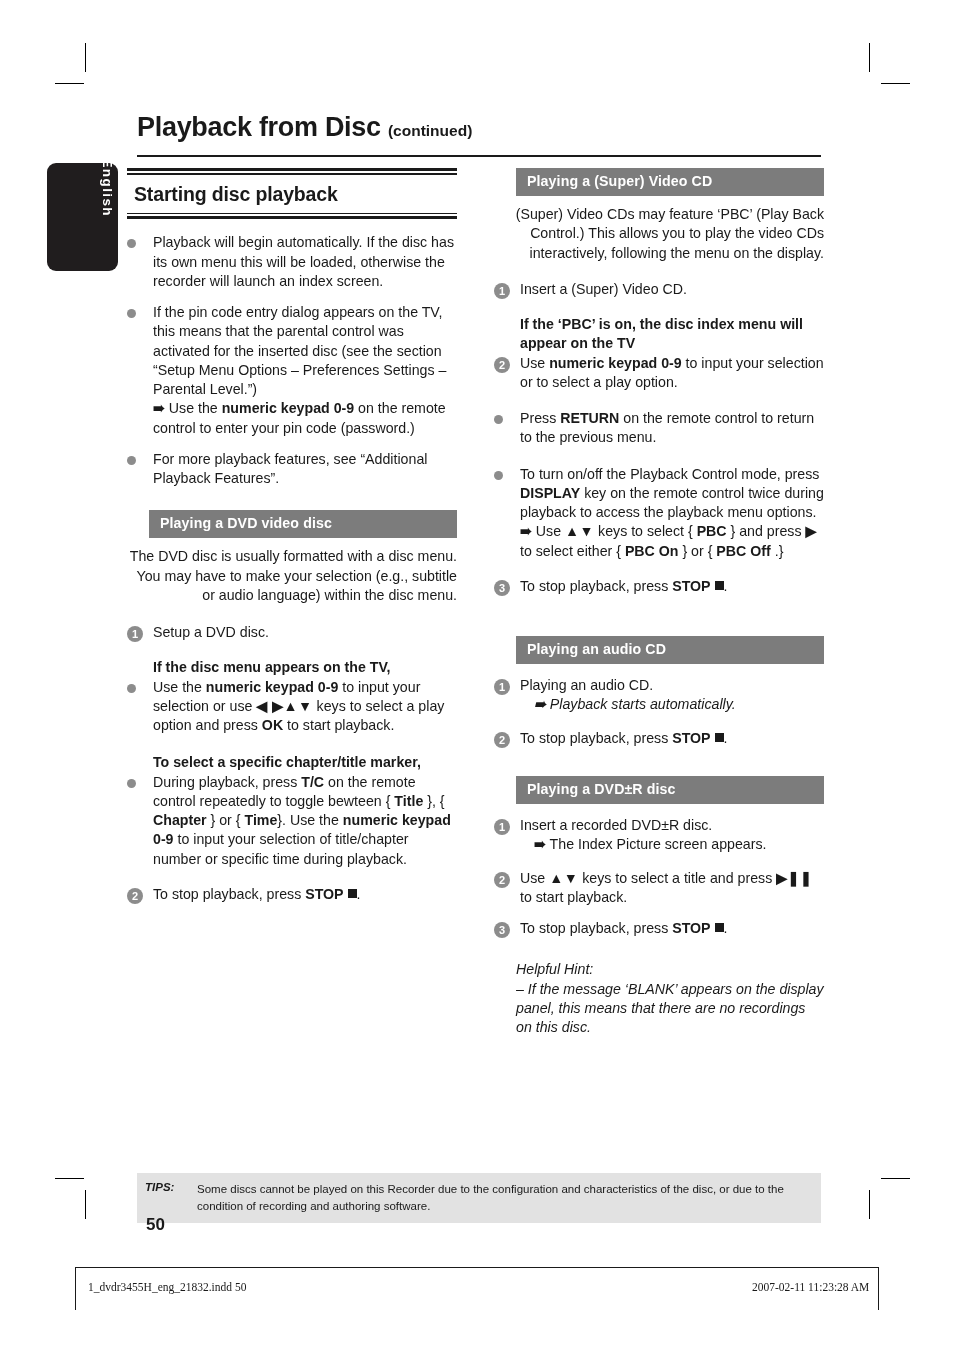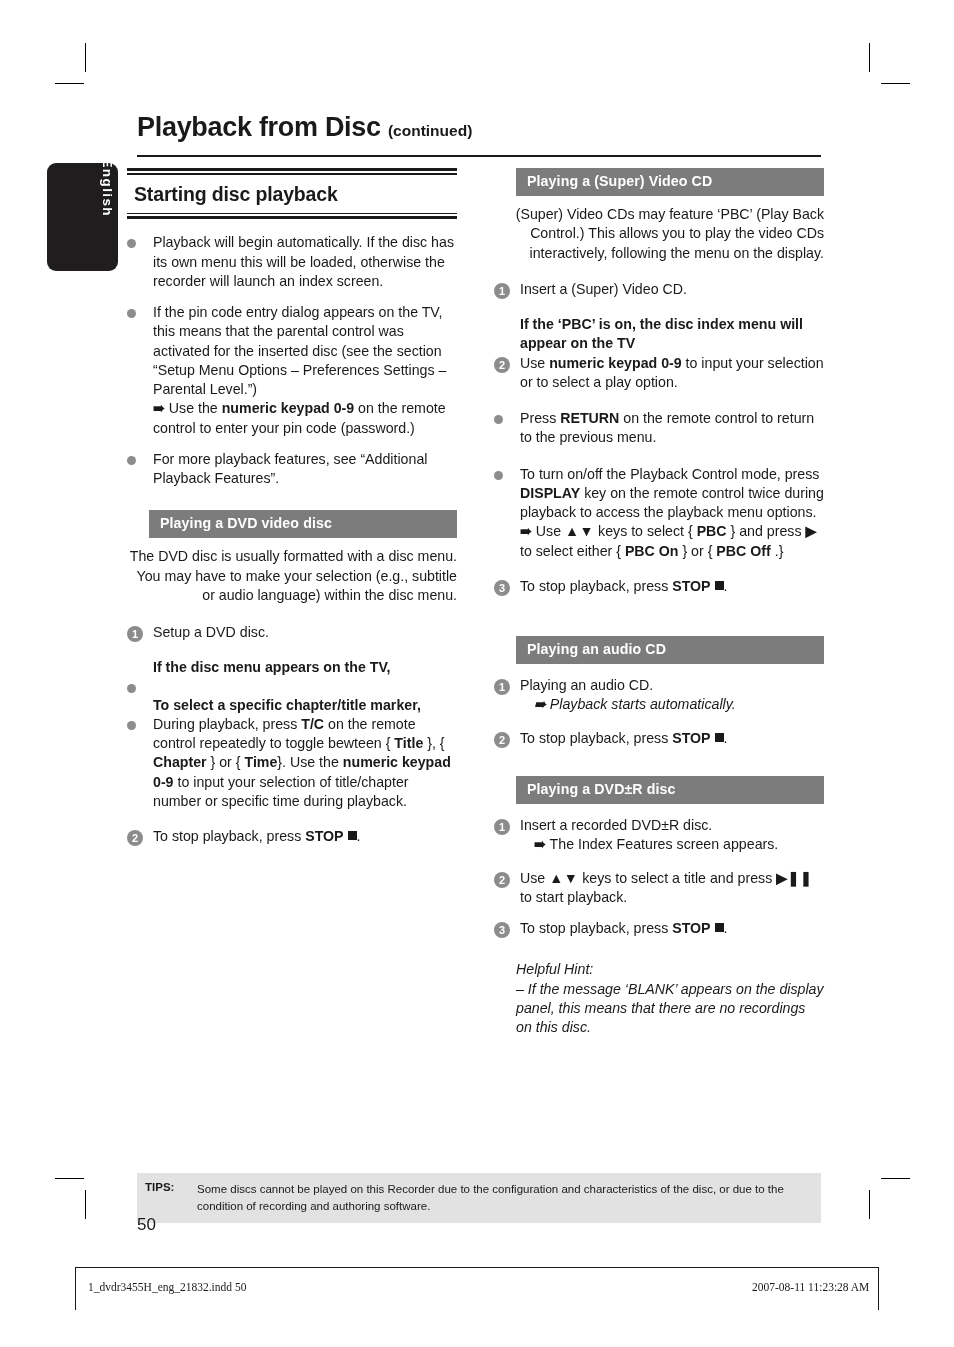--- a/index.html
+++ b/index.html
@@ -171,35 +171,36 @@
     width: 684px;
     background: #e2e2e2;
     display: flex;
     padding: 8px 0 9px 0;
     box-sizing: border-box;
   }
   #tips .tips-label {
     width: 60px;
     padding-left: 8px;
     font-size: 11.5px;
+    font-style: italic;
     font-weight: bold;
     box-sizing: border-box;
   }
   #tips .tips-body {
     flex: 1;
     font-size: 11.5px;
     line-height: 1.45;
     padding-right: 24px;
   }
 
   #pagenum {
     position: absolute;
-    left: 137px; top: 1215px;
+    left: 146px; top: 1215px;
     font-size: 17px;
-    font-weight: normal;
+    font-weight: bold;
   }
 
   
   #footer-rule {
     position: absolute;
     left: 75px; top: 1267px;
     width: 804px; height: 1px;
     background: #1a1a1a;
   }
   #footer-bar-l, #footer-bar-r {
@@ -283,20 +284,21 @@
       <span class="marker"><span class="num">1</span></span>
       <span>Setup a DVD disc.</span>
     </div>
 
     <div class="item nogap">
       <span class="subhead">If the disc menu appears on the TV,</span>
     </div>
 
     <div class="item" style="margin-bottom:18px;">
       <span class="marker"><span class="dot"></span></span>
+      <span><span>Use the </span><b>numeric keypad 0-9</b><span> to input your selection or use </span><b class="glyph">◀ ▶▲▼</b><span> keys to select a play option and press </span><b>OK</b><span> to start playback.</span></span>
     </div>
 
     <div class="item nogap">
       <span class="subhead">To select a specific chapter/title marker,</span>
     </div>
 
     <div class="item" style="margin-bottom:16px;">
       <span class="marker"><span class="dot"></span></span>
       <span><span>During playback, press </span><b>T/C</b><span> on the remote control repeatedly to toggle bewteen { </span><b>Title</b><span> }, { </span><b>Chapter</b><span> } or { </span><b>Time</b><span>}. Use the </span><b>numeric keypad 0-9</b><span> to input your selection of title/chapter number or specific time during playback.</span></span>
     </div>
@@ -355,21 +357,21 @@
     <div class="item" style="margin-top:14px; margin-bottom:28px;">
       <span class="marker"><span class="num">2</span></span>
       <span><span>To stop playback, press </span><b>STOP</b> <span class="stopsq"></span>.</span>
     </div>
 
     <div class="band" style="margin-left:22px; margin-bottom:12px;">Playing a DVD±R disc</div>
 
     <div class="item nogap">
       <span class="marker"><span class="num">1</span></span>
       <span>Insert a recorded DVD±R disc.</span>
-      <span class="arrowline" style="padding-left:14px;"><span class="arrow">➠</span> <span>The Index Features screen appears.</span></span>
+      <span class="arrowline" style="padding-left:14px;"><span class="arrow">➠</span> <span>The Index Picture screen appears.</span></span>
     </div>
 
     <div class="item" style="margin-top:14px; margin-bottom:12px;">
       <span class="marker"><span class="num">2</span></span>
       <span><span>Use </span><b class="glyph">▲▼</b><span> keys to select a title and press </span><b class="glyph">▶❚❚</b><span> to start playback.</span></span>
     </div>
 
     <div class="item" style="margin-bottom:22px;">
       <span class="marker"><span class="num">3</span></span>
       <span><span>To stop playback, press </span><b>STOP</b> <span class="stopsq"></span>.</span>
@@ -384,15 +386,15 @@
     <div class="tips-label">TIPS:</div>
     <div class="tips-body">Some discs cannot be played on this Recorder due to the configuration and characteristics of the disc, or due to the condition of recording and authoring software.</div>
   </div>
 
   <div id="pagenum">50</div>
 
   <div id="footer-rule"></div>
   <div id="footer-bar-l"></div>
   <div id="footer-bar-r"></div>
   <div class="footer-text" id="footer-left">1_dvdr3455H_eng_21832.indd   50</div>
-  <div class="footer-text" id="footer-right">2007-08-11   11:23:28 AM</div>
+  <div class="footer-text" id="footer-right">2007-02-11   11:23:28 AM</div>
 
 </div>
 
 </body></html>

